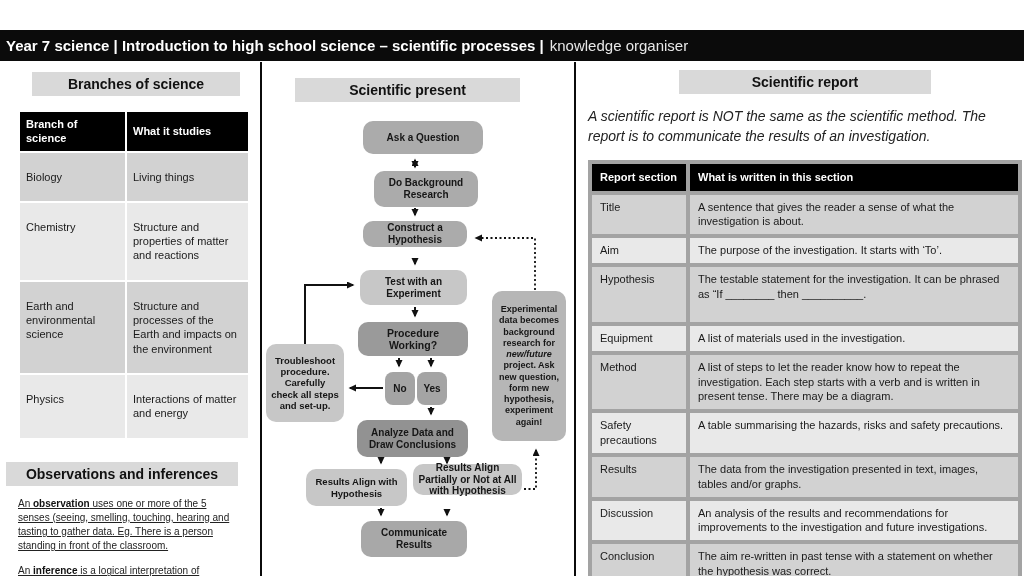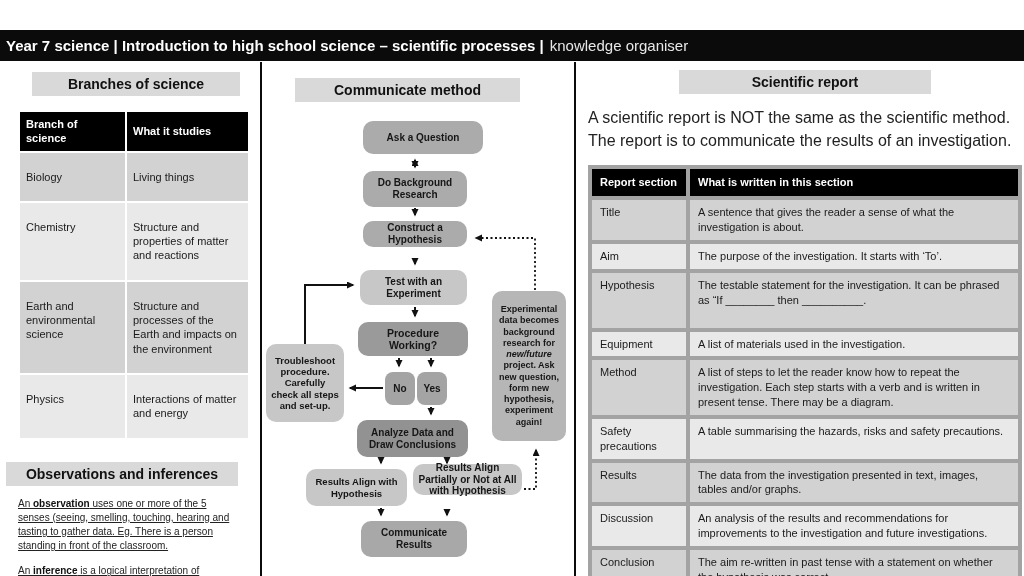--- a/index.html
+++ b/index.html
@@ -39,39 +39,39 @@
   .band-obs { margin:22px 16px 0 0; }
   .obs-p { margin:11px 14px 0 12px; font-size:10px; line-height:1.42; color:#222;text-decoration:underline; }
   .obs-p b { color:#111; }
 
   
   .band-method { position:absolute; left:295px; top:78px; width:225px; }
   .flow { position:absolute; border-radius:10px; display:flex; align-items:center;
           justify-content:center; text-align:center; font-weight:700; font-size:10px;
           line-height:1.18; color:#161616; padding:2px 4px; }
   .f-ask       { left:363px; top:121px; width:120px; height:33px; background:#ababab; }
-  .f-bg        { left:363px; top:171px; width:104px; height:36px; background:#ababab; }
+  .f-bg        { left:374px; top:171px; width:104px; height:36px; background:#ababab; }
   .f-construct { left:363px; top:221px; width:104px; height:26px; background:#ababab; }
   .f-test      { left:360px; top:270px; width:107px; height:35px; background:#c7c7c7; }
   .f-proc      { left:358px; top:322px; width:110px; height:34px; background:#9a9a9a; font-size:10.5px; }
   .f-no        { left:385px; top:372px; width:30px; height:33px; background:#a4a4a4; border-radius:8px; }
   .f-yes       { left:417px; top:372px; width:30px; height:33px; background:#a4a4a4; border-radius:8px; }
   .f-trouble   { left:266px; top:344px; width:78px; height:78px; background:#c7c7c7; font-size:9.5px; }
   .f-analyze   { left:357px; top:420px; width:111px; height:37px; background:#929292; }
   .f-align     { left:306px; top:469px; width:101px; height:37px; background:#c7c7c7; font-size:9.5px; }
   .f-partial   { left:413px; top:464px; width:109px; height:31px; background:#c7c7c7; font-size:10px; }
   .f-comm      { left:361px; top:521px; width:106px; height:36px; background:#a8a8a8; }
   .f-exp       { left:492px; top:291px; width:74px; height:150px; background:#b6b6b6;
                  font-size:9px; line-height:1.25; padding:4px 3px; }
   .arrows { position:absolute; left:0; top:0; width:1024px; height:576px; pointer-events:none; }
 
   
   .col-right { position:absolute; left:588px; top:66px; width:434px; }
   .band-report { margin:4px auto 0 auto; width:252px; }
-  .report-intro { margin-top:13px; font-size:16px; line-height:1.42; color:#222; width:430px; }
+  .report-intro { margin-top:13px; font-size:14px; line-height:1.42; color:#222; width:430px;font-style:italic; }
   .report-table { margin-top:13px; width:434px; font-size:11px; line-height:1.35; }
   .report-table th { background:#000; color:#fff; font-weight:700; text-align:left;
                      padding:6px 8px; font-size:11px; }
   .report-table td { padding:5px 8px; vertical-align:top; }
   .report-table td, .report-table th { border:4px solid #a3a3a3; }
   .col-section { width:98px; }
   .row-tall td { padding-bottom:20px; }
 </style>
 </head>
 <body>
@@ -114,21 +114,21 @@
           <td>Interactions of matter and energy</td>
         </tr>
       </tbody>
     </table>
 
     <div class="band band-obs">Observations and inferences</div>
     <p class="obs-p"><span>An </span><b>observation</b><span> uses one or more of the 5 senses (seeing, smelling, touching, hearing and tasting to gather data. Eg. There is a person standing in front of the classroom.</span></p>
     <p class="obs-p"><span>An </span><b>inference</b><span> is a logical interpretation of observations based on prior knowledge and experiences. Eg. The person in front of the classroom is a teacher.</span></p>
   </div>
 
-  <div class="band band-method">Communicate method</div>
+  <div class="band band-method">Scientific present</div>
 
   <div class="flow f-ask">Ask a Question</div>
   <div class="flow f-bg">Do Background Research</div>
   <div class="flow f-construct">Construct a Hypothesis</div>
   <div class="flow f-test">Test with an Experiment</div>
   <div class="flow f-proc">Procedure Working?</div>
   <div class="flow f-no">No</div>
   <div class="flow f-yes">Yes</div>
   <div class="flow f-trouble">Troubleshoot procedure. Carefully check all steps and set-up.</div>
   <div class="flow f-analyze">Analyze Data and Draw Conclusions</div>

